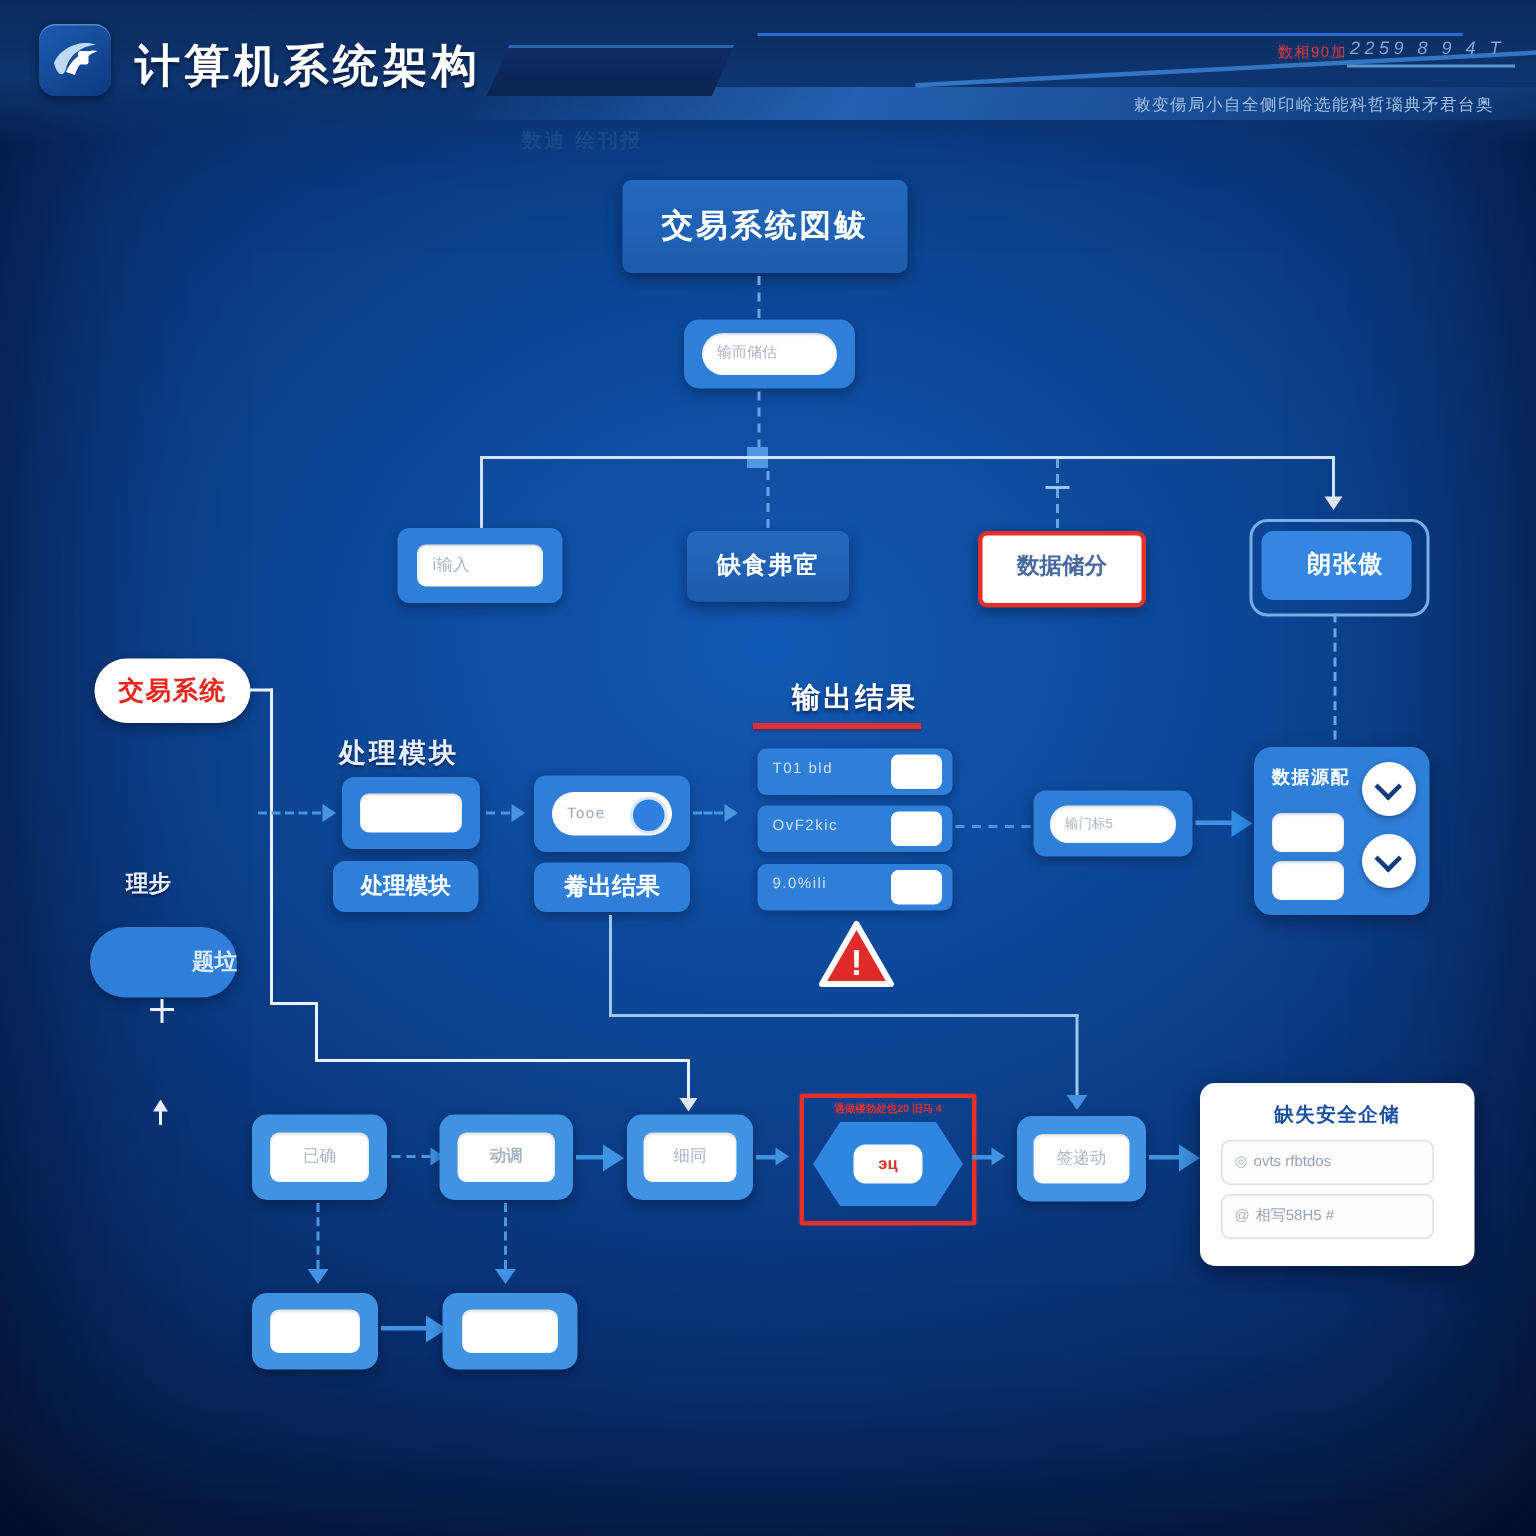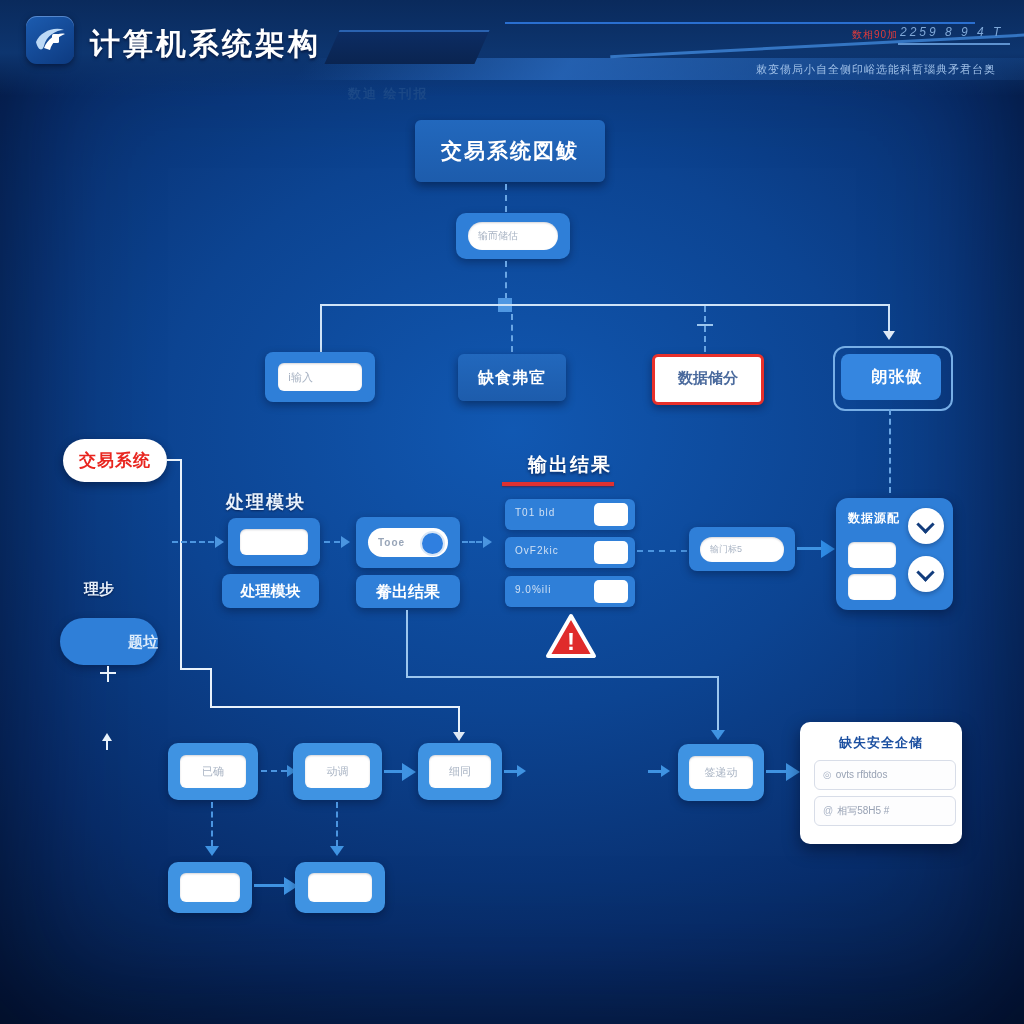--- a/index.html
+++ b/index.html
@@ -47,34 +47,34 @@
   .dash-vb{border-left:2px dashed #4b95e0;width:0;}
   .dash-hb{border-top:2px dashed #4b95e0;height:0;}
   .arr-r{width:0;height:0;border-top:6px solid transparent;border-bottom:6px solid transparent;border-left:9px solid #4b95e0;}
   .arr-r.big{border-top-width:9px;border-bottom-width:9px;border-left-width:14px;border-left-color:#2f8be4;}
   .arr-r.blue{border-left-color:#3f93e2;}
   .arr-d{width:0;height:0;border-left:6px solid transparent;border-right:6px solid transparent;border-top:9px solid #dfe9f5;}
   .arr-d.blue{border-top-color:#3f93e2;border-left-width:7px;border-right-width:7px;border-top-width:10px;}
   .arr-u{width:0;height:0;border-left:5px solid transparent;border-right:5px solid transparent;border-bottom:8px solid #e9f2fb;}
 
   
-  .toggle-pill{position:absolute;background:#fff;border-radius:15px;font-weight:bold;}
+  .toggle-pill{position:absolute;background:#fff;border-radius:15px;}
   .toggle-knob{position:absolute;border-radius:50%;background:#2f7fe0;border:2px solid #d8e6f6;}
 
   
   .out-row{background:#2f7fd8;border-radius:6px;box-shadow:0 2px 6px rgba(0,8,30,.3);}
   .out-row .lbl{position:absolute;left:10px;top:8px;font-size:10px;color:#cfe0f4;letter-spacing:1px;}
   .out-row .sq{position:absolute;right:7px;top:4px;width:34px;height:23px;background:#fff;border-radius:5px;}
 
   
   .panel{background:#2f7fd8;border-radius:12px;box-shadow:0 4px 12px rgba(0,8,30,.4);}
   .circ{position:absolute;width:36px;height:36px;border-radius:50%;background:#fff;box-shadow:0 2px 5px rgba(0,10,40,.3);}
   .chev{position:absolute;left:11px;top:10px;width:10px;height:10px;border-right:3px solid #123c7c;border-bottom:3px solid #123c7c;transform:rotate(45deg);}
 
-  .card{background:#fff;border-radius:10px;box-shadow:0 6px 16px rgba(0,8,30,.5);}
+  .card{background:#fff;border-radius:10px;box-shadow:0 6px 16px rgba(0,8,30,.5);padding-left:21px;}
   .card-title{position:absolute;left:0;right:0;top:12px;text-align:center;font-size:13px;font-weight:bold;color:#1b4fa0;letter-spacing:1px;}
   .card-field{position:absolute;left:14px;width:132px;height:28px;border:1px solid #d8dde8;border-radius:6px;background:#fdfdfe;
     font-size:10px;color:#98a2b4;line-height:28px;padding-left:8px;white-space:nowrap;overflow:hidden;}
   .fld-ic{display:inline-block;margin-right:4px;color:#aab4c6;}
 
   .hexagon{position:absolute;background:#2f86e0;
     clip-path:polygon(18% 0%,82% 0%,100% 50%,82% 100%,18% 100%,0% 50%);}
   .redbox{border:3px solid #e8302a;border-radius:2px;}
   .red-caption{position:absolute;left:0;right:0;top:2px;text-align:center;font-size:7px;color:#e8302a;font-weight:bold;letter-spacing:0px;white-space:nowrap;overflow:hidden;}
 
@@ -241,35 +241,43 @@
 
   <div class="abs box-blue" style="left:168px;top:743px;width:90px;height:57px;border-radius:10px;background:#3f93e2;">
     <div class="inner-white" style="left:12px;top:12px;width:66px;height:33px;">
       <div class="ph-text" style="text-align:center;padding-left:0;line-height:33px;">已确</div>
     </div>
   </div>
   <div class="abs dash-hb" style="left:261px;top:770px;width:26px;"></div>
   <div class="abs arr-r blue" style="left:287px;top:765px;"></div>
 
   <div class="abs box-blue" style="left:293px;top:743px;width:89px;height:57px;border-radius:10px;background:#3f93e2;">
-    <div class="inner-white" style="left:12px;top:12px;width:65px;height:33px;">
+    <div class="inner-white" style="left:12px;top:12px;width:65px;height:33px;font-weight:bold;">
       <div class="ph-text" style="text-align:center;padding-left:0;line-height:33px;">动调</div>
     </div>
   </div>
   <div class="abs ln-b" style="left:384px;top:770px;width:20px;height:3px;"></div>
   <div class="abs arr-r big" style="left:402px;top:763px;border-left-color:#3f93e2;"></div>
 
   <div class="abs box-blue" style="left:418px;top:743px;width:84px;height:57px;border-radius:10px;background:#3f93e2;">
     <div class="inner-white" style="left:11px;top:12px;width:62px;height:33px;">
       <div class="ph-text" style="text-align:center;padding-left:0;line-height:33px;">细同</div>
     </div>
   </div>
   <div class="abs ln-b" style="left:504px;top:770px;width:14px;height:3px;"></div>
   <div class="abs arr-r blue" style="left:517px;top:765px;"></div>
 
+  <div class="abs redbox" style="left:533px;top:729px;width:112px;height:82px;">
+    <div class="red-caption">遇做楼勃处也20 旧马 4</div>
+    <div class="hexagon" style="left:6px;top:16px;width:100px;height:56px;">
+      <div style="position:absolute;left:27px;top:15px;width:46px;height:26px;background:#fff;border-radius:8px;">
+        <div style="text-align:center;line-height:26px;font-size:11px;color:#d3362f;font-weight:bold;">эц</div>
+      </div>
+    </div>
+  </div>
   <div class="abs ln-b" style="left:648px;top:770px;width:14px;height:3px;"></div>
   <div class="abs arr-r blue" style="left:661px;top:765px;"></div>
 
   <div class="abs ln-lb" style="left:406px;top:610px;width:2px;height:68px;"></div>
   <div class="abs ln-lb" style="left:406px;top:676px;width:313px;height:2px;"></div>
   <div class="abs ln-lb" style="left:717px;top:676px;width:2px;height:56px;"></div>
   <div class="abs arr-d blue" style="left:711px;top:730px;"></div>
 
   <div class="abs box-blue" style="left:678px;top:744px;width:86px;height:57px;border-radius:10px;background:#3f93e2;">
     <div class="inner-white" style="left:11px;top:12px;width:64px;height:33px;">

